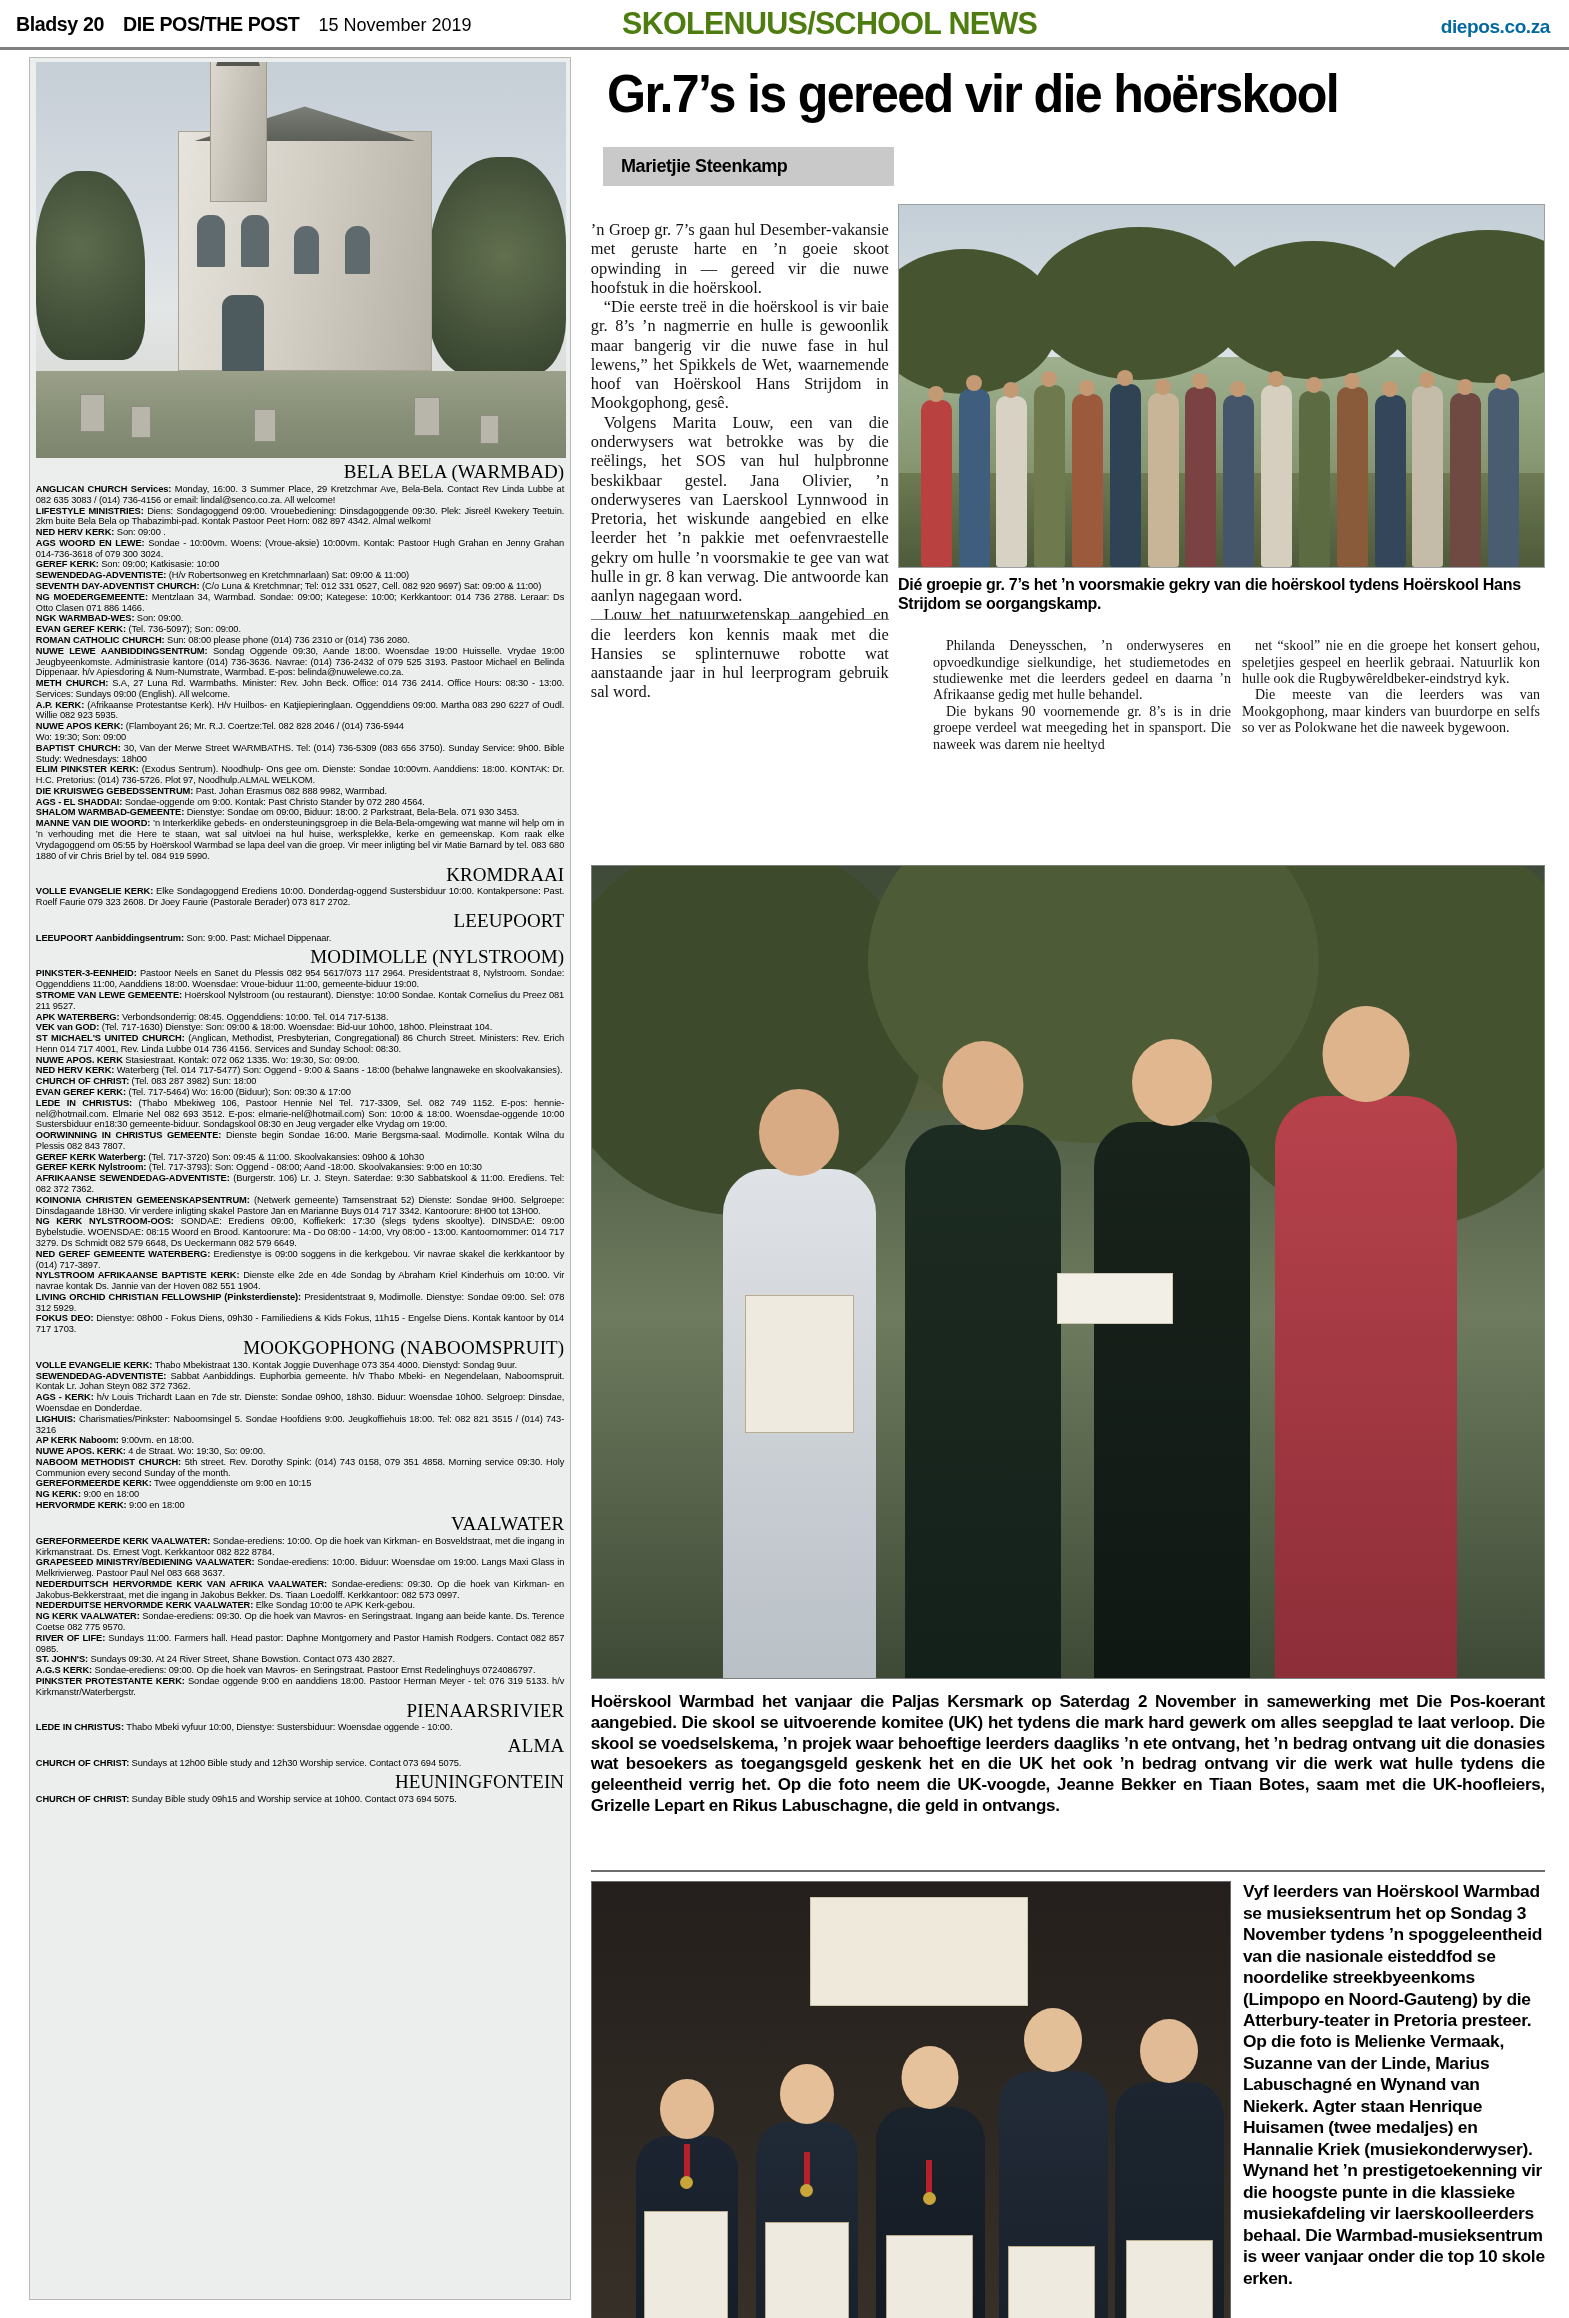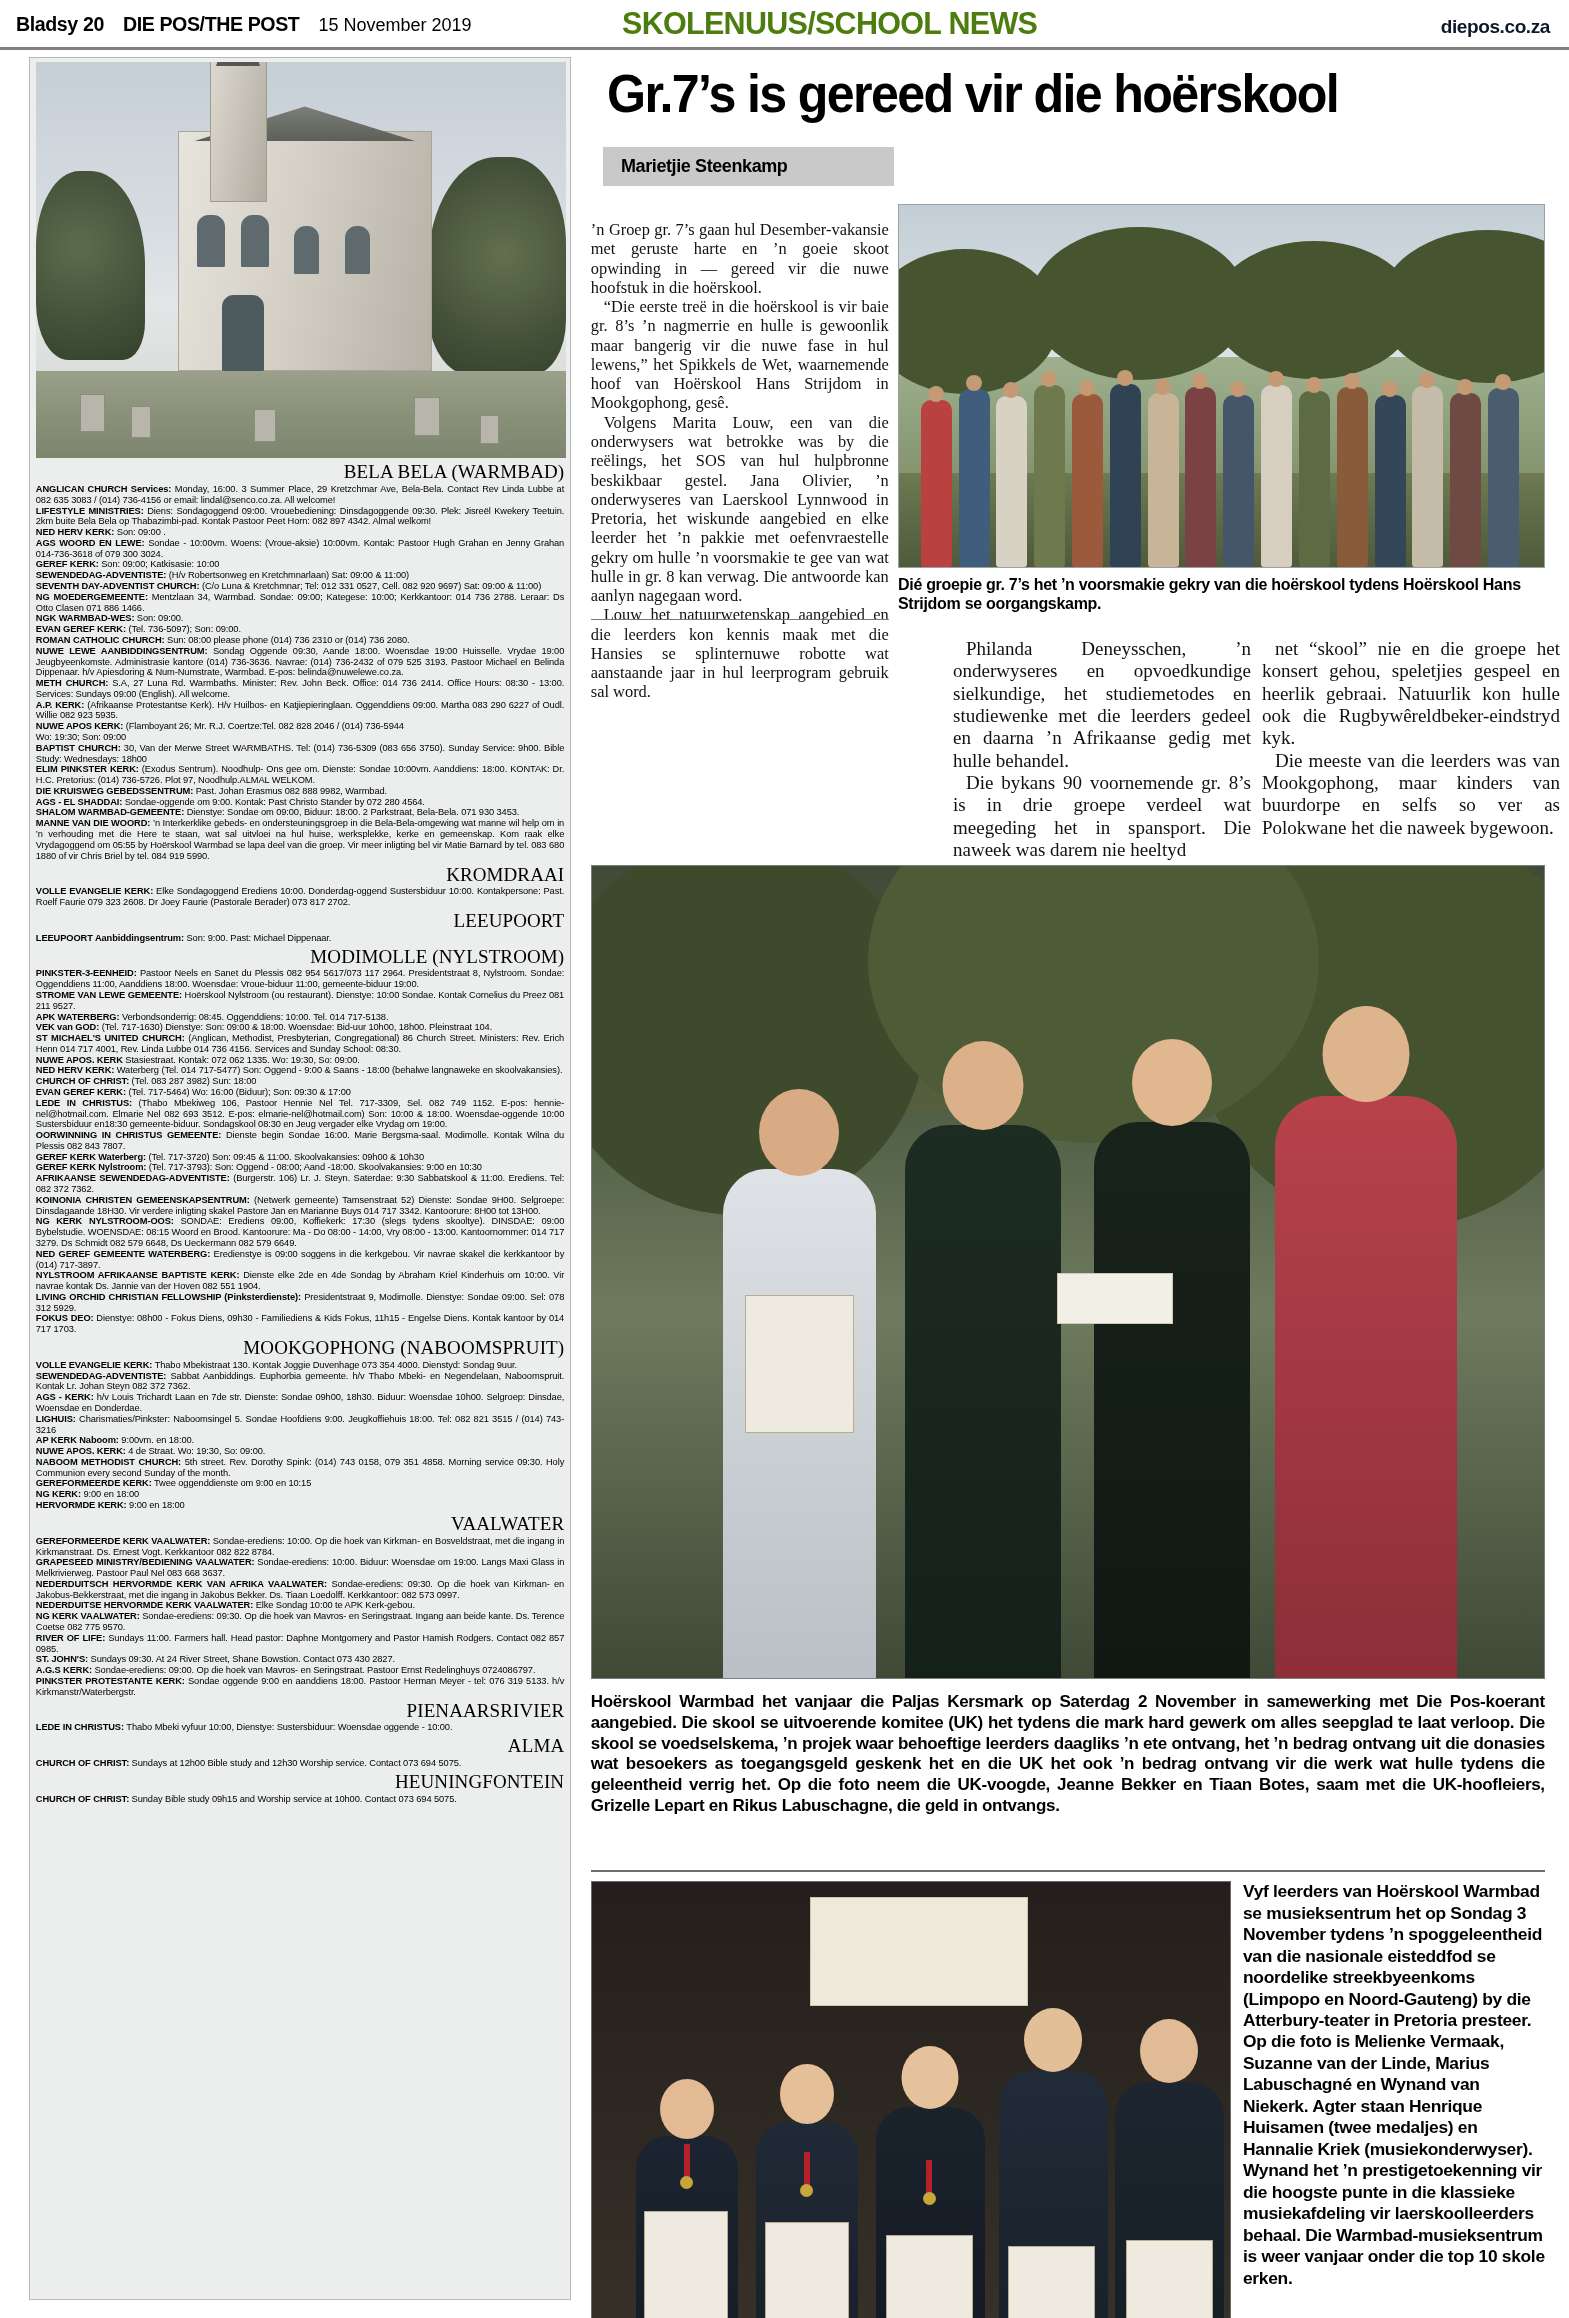--- a/index.html
+++ b/index.html
@@ -22,21 +22,21 @@
   .mh-page { font-weight:bold; font-size:19.6px; letter-spacing:-0.4px; }
   .mh-pub  { font-weight:bold; font-size:19.6px; letter-spacing:-0.4px; }
   .mh-date { font-size:18px; }
   .mh-center {
     position:absolute; left:622px; top:5.8px;
     font-size:30.5px; font-weight:bold; color:#4d7c0f;
     letter-spacing:-0.7px;
   }
   .mh-right {
     position:absolute; right:19px; top:16px;
-    font-size:19px; font-weight:bold; color:#0f172a;
+    font-size:19px; font-weight:bold; color:#0369a1;
     letter-spacing:-0.4px;
   }
   .mh-rule {
     position:absolute; left:0; top:47px; width:1569px; height:2.9px; background:#808080;
   }
 
   
   .leftcol {
     position:absolute; left:29px; top:57px; width:542px; height:2243px;
     background:#eceded;
@@ -124,22 +124,22 @@
     overflow:hidden; border:0.7px solid #9aa0a4;
     background:linear-gradient(#b9c4cc 0%, #9fb08f 42%, #6e7e55 100%);
   }
   .cap1 {
     position:absolute; left:313px; top:439px; width:647px;
     font-weight:bold; font-size:16px; line-height:1.2; letter-spacing:-0.3px;
   }
 
   .col-mid-left, .col-mid-right {
     position:absolute; top:502px; width:298px;
-    font-family:"Liberation Serif", serif; font-size:19px; line-height:1.175;
-    text-align:justify; color:#111;margin-left:20px;
+    font-family:"Liberation Serif", serif; font-size:14px; line-height:1.175;
+    text-align:justify; color:#111;
   }
   .col-mid-left { left:348px; }
   .col-mid-right { left:657px; }
   .col-mid-left p, .col-mid-right p { margin:0; text-indent:13px; }
 
   .rule-thin { position:absolute; left:5.8px; width:298px; height:0.7px; background:#7a7a7a; }
 
   
   .photo2 {
     position:absolute; left:5.8px; top:729px; width:954px; height:814px;

